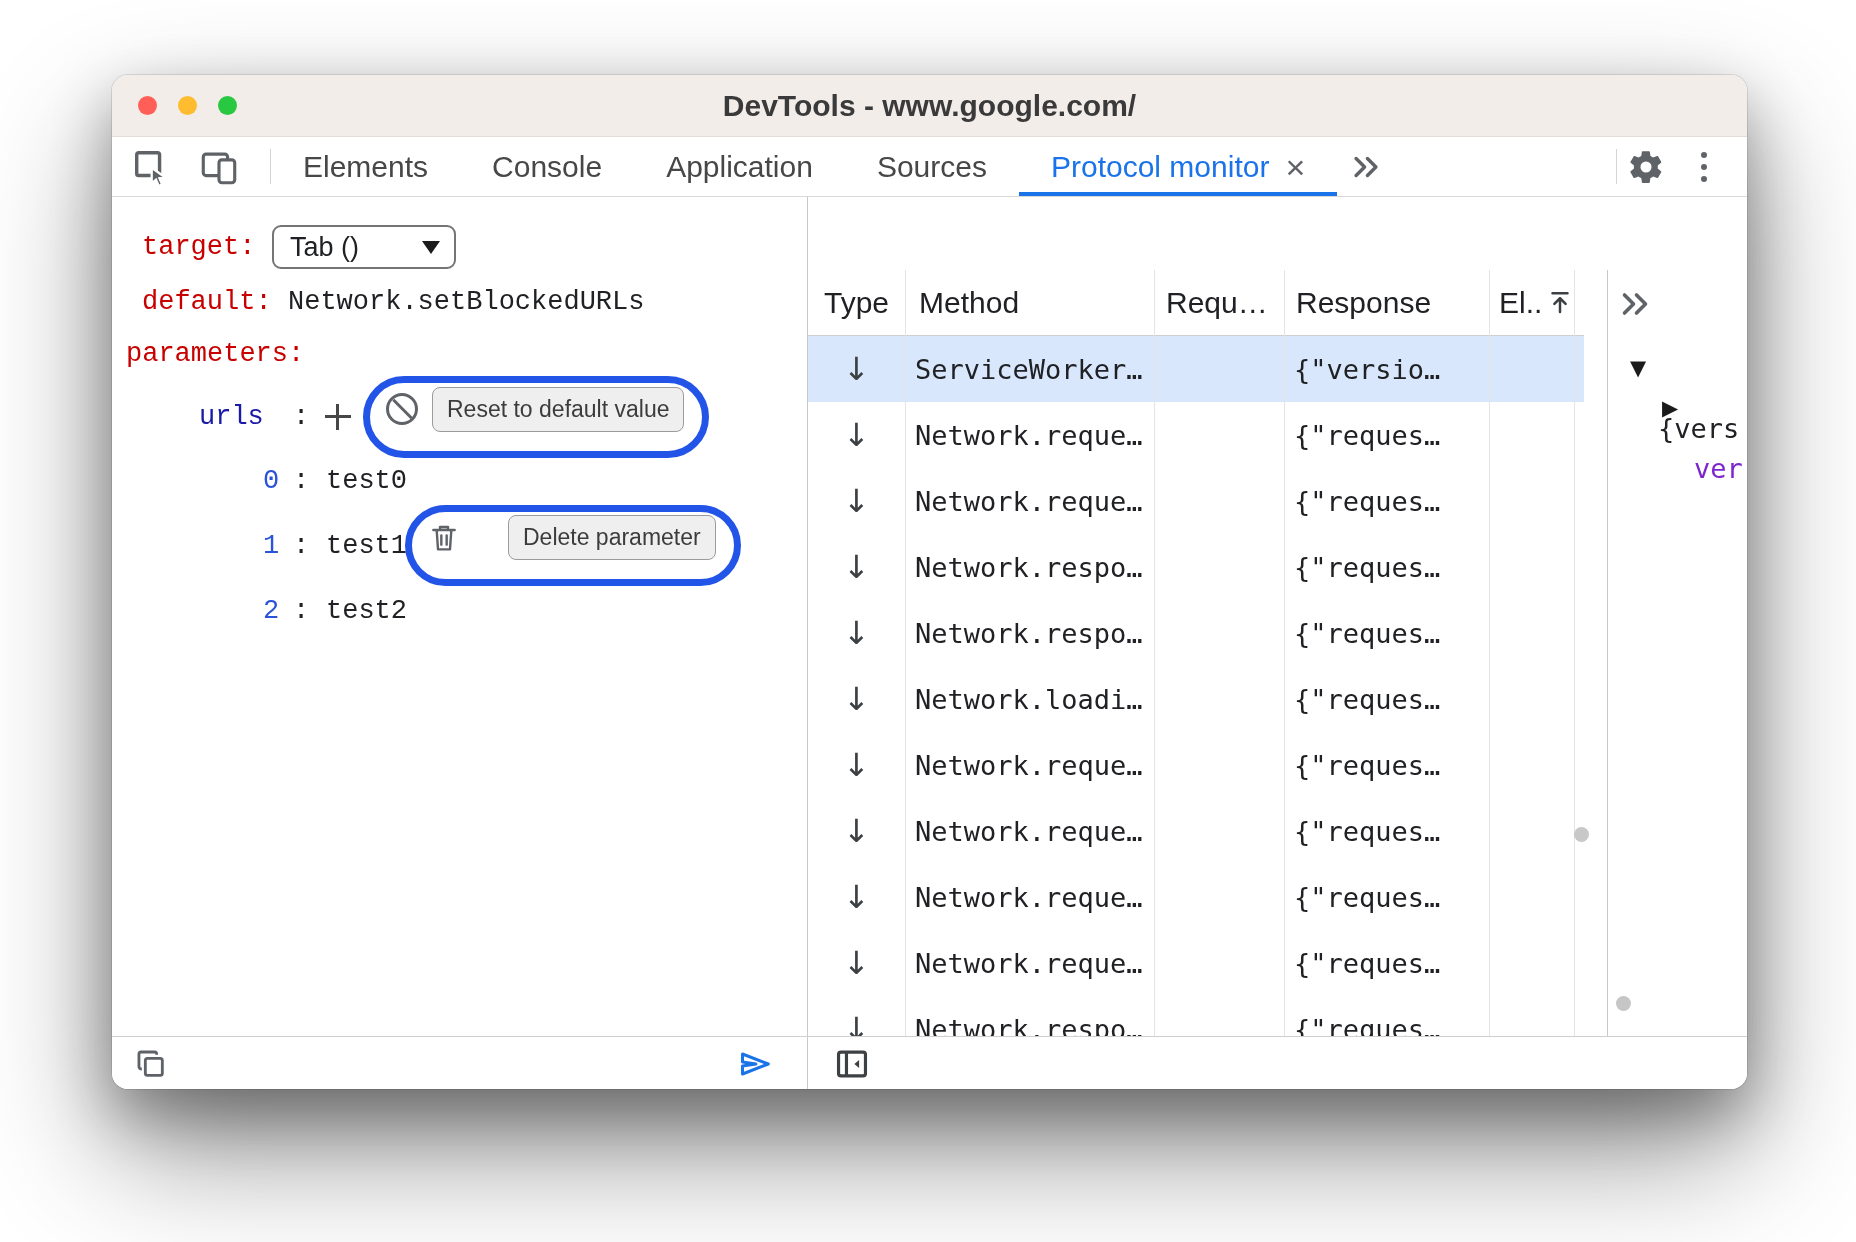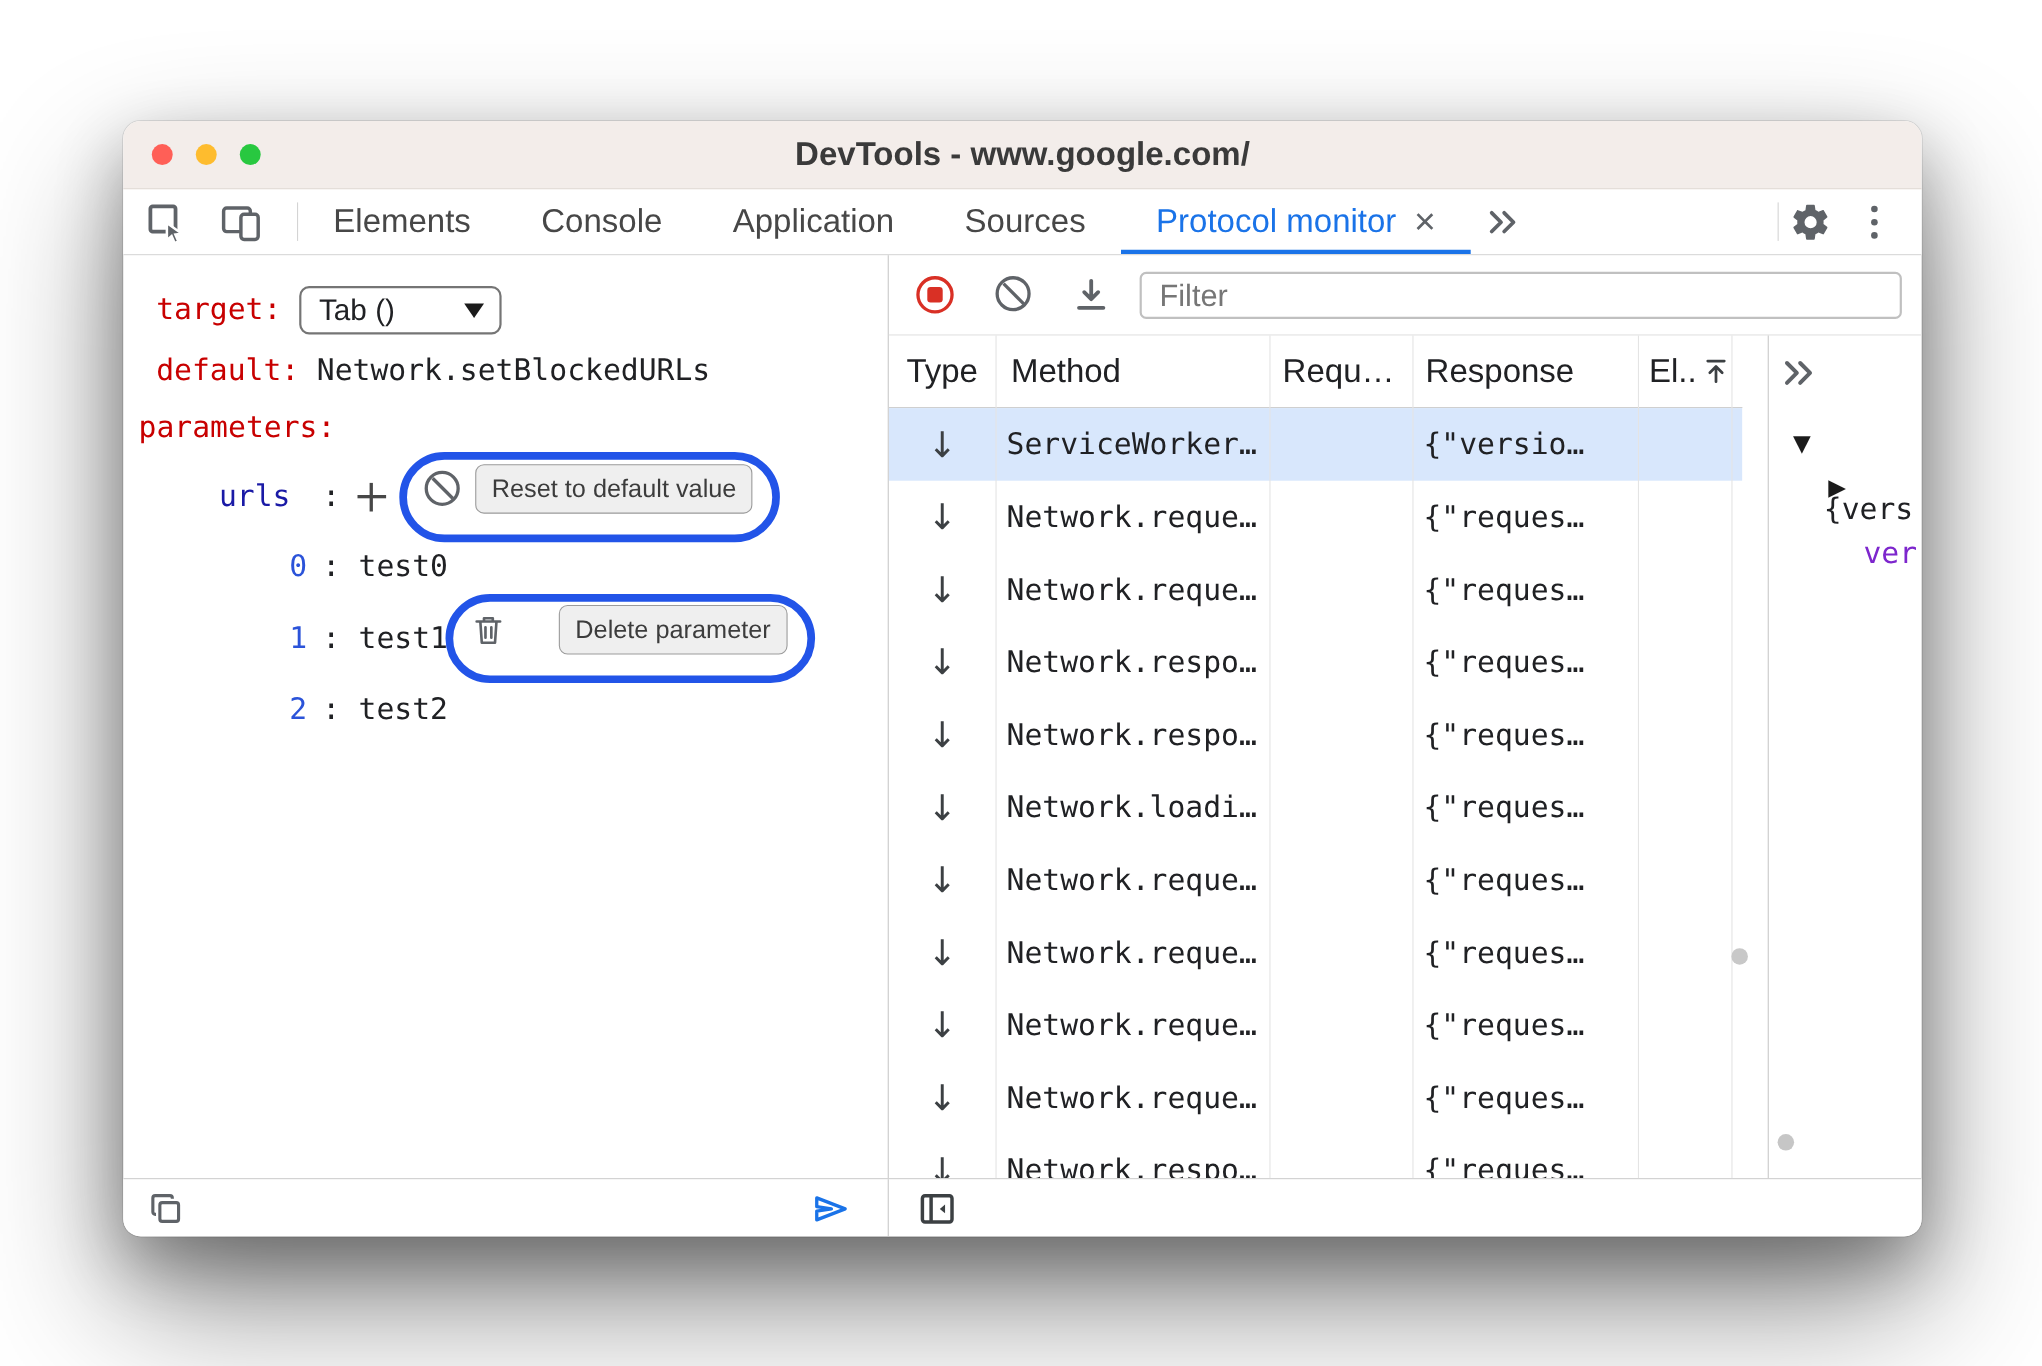--- a/index.html
+++ b/index.html
@@ -2,21 +2,21 @@
 <html><head>
 <meta charset="utf-8">
 <style>
   * { margin:0; padding:0; box-sizing:border-box; }
   html,body { width:1856px; height:1242px; background:#ffffff; overflow:hidden;
               font-family:"Liberation Sans", sans-serif; }
 
   .window { position:absolute; left:112px; top:75px; width:1635px; height:1014px;
             background:#fff; border-radius:16px;
             box-shadow:0 0 0 1px rgba(0,0,0,0.10), 0 25px 60px rgba(0,0,0,0.30), 0 60px 130px rgba(0,0,0,0.45);
-            overflow:hidden;margin-top:35px; }
+            overflow:hidden; }
 
   
   .titlebar { height:62px; background:#f3edea; border-bottom:1px solid #e3dcd8;
               display:flex; align-items:center; justify-content:center; position:relative; }
   .tl { position:absolute; left:26px; top:21px; display:flex; gap:21px; }
   .tl span { width:19px; height:19px; border-radius:50%; display:block; }
   .tl .c { background:#ff5f57; } .tl .m { background:#febc2e; } .tl .z { background:#28c840; }
   .title { font-size:30px; font-weight:600; color:#3a3a3a; }
 
   
@@ -30,21 +30,21 @@
   .right-icons { margin-left:auto; display:flex; align-items:stretch; padding-right:14px; }
   .dots { display:flex; flex-direction:column; gap:6px; }
   .dots i { width:6px; height:6px; border-radius:50%; background:#5f6368; }
 
   
   .main { display:flex; height:839px; }
 
   
   .editor { width:696px; border-right:1px solid #c9c9c9; position:relative;
             font-family:"DejaVu Sans Mono", monospace; font-size:27px; color:#202124; }
-  .eline { position:absolute; left:0; right:0; height:36px; }
+  .eline { position:absolute; left:0; right:0; height:36px;font-family:Liberation Mono, monospace; }
   .eline span { position:absolute; top:0; line-height:36px; white-space:pre; }
   .kw { color:#c80000; }
   .key-blue { color:#1a1aa6; }
   .idx { color:#2b53d9; }
   .dd { position:absolute; left:160px; top:28px; height:44px; width:184px;
         border:2px solid #757575; border-radius:9px; background:#fff;
         display:flex; align-items:center; justify-content:space-between; padding:0 14px 0 16px;
         font-family:"Liberation Sans", sans-serif; font-size:27px; color:#202124; }
   .caret { width:0; height:0; border-left:9px solid transparent; border-right:9px solid transparent;
            border-top:13px solid #1b1b1b; }
@@ -233,32 +233,20 @@
 
       <div class="eline" style="top:396px">
         <span class="idx" style="left:151px">2</span>
         <span style="left:181px">:</span>
         <span style="left:214px">test2</span>
       </div>
     </div>
 
     <div class="monitor">
 
-      <div class="mtoolbar">
-        <div class="tbtn rec">
-            <i></i>
-          </div>
-        <div class="tbtn noicon" style="left:97px"></div>
-        <div class="tbtn" style="left:165px;top:17px">
-          <svg width="38" height="38" viewBox="0 0 24 24">
-            <path d="M12 4v10 M8 10.5 l4 4 4-4 M5 19.5h14" fill="none" stroke="#5f6368" stroke-width="2.2" stroke-linecap="round" stroke-linejoin="round"></path>
-          </svg>
-        </div>
-        <input class="filter" type="text" placeholder="Filter" style="">
-      </div>
 
       <div class="thead">
         <div style="left:16px">Type</div>
         <div style="left:111px">Method</div>
         <div style="left:358px">Requ…</div>
         <div style="left:488px">Response</div>
         <div style="left:691px">El..</div>
         <div style="left:737px;top:17px;line-height:normal">
           <svg width="30" height="30" viewBox="0 0 24 24">
             <path d="M6 5h12 M12 20V9 M7.5 13.5 L12 9 l4.5 4.5" fill="none" stroke="#3c4043" stroke-width="2" stroke-linecap="round" stroke-linejoin="round"></path>

